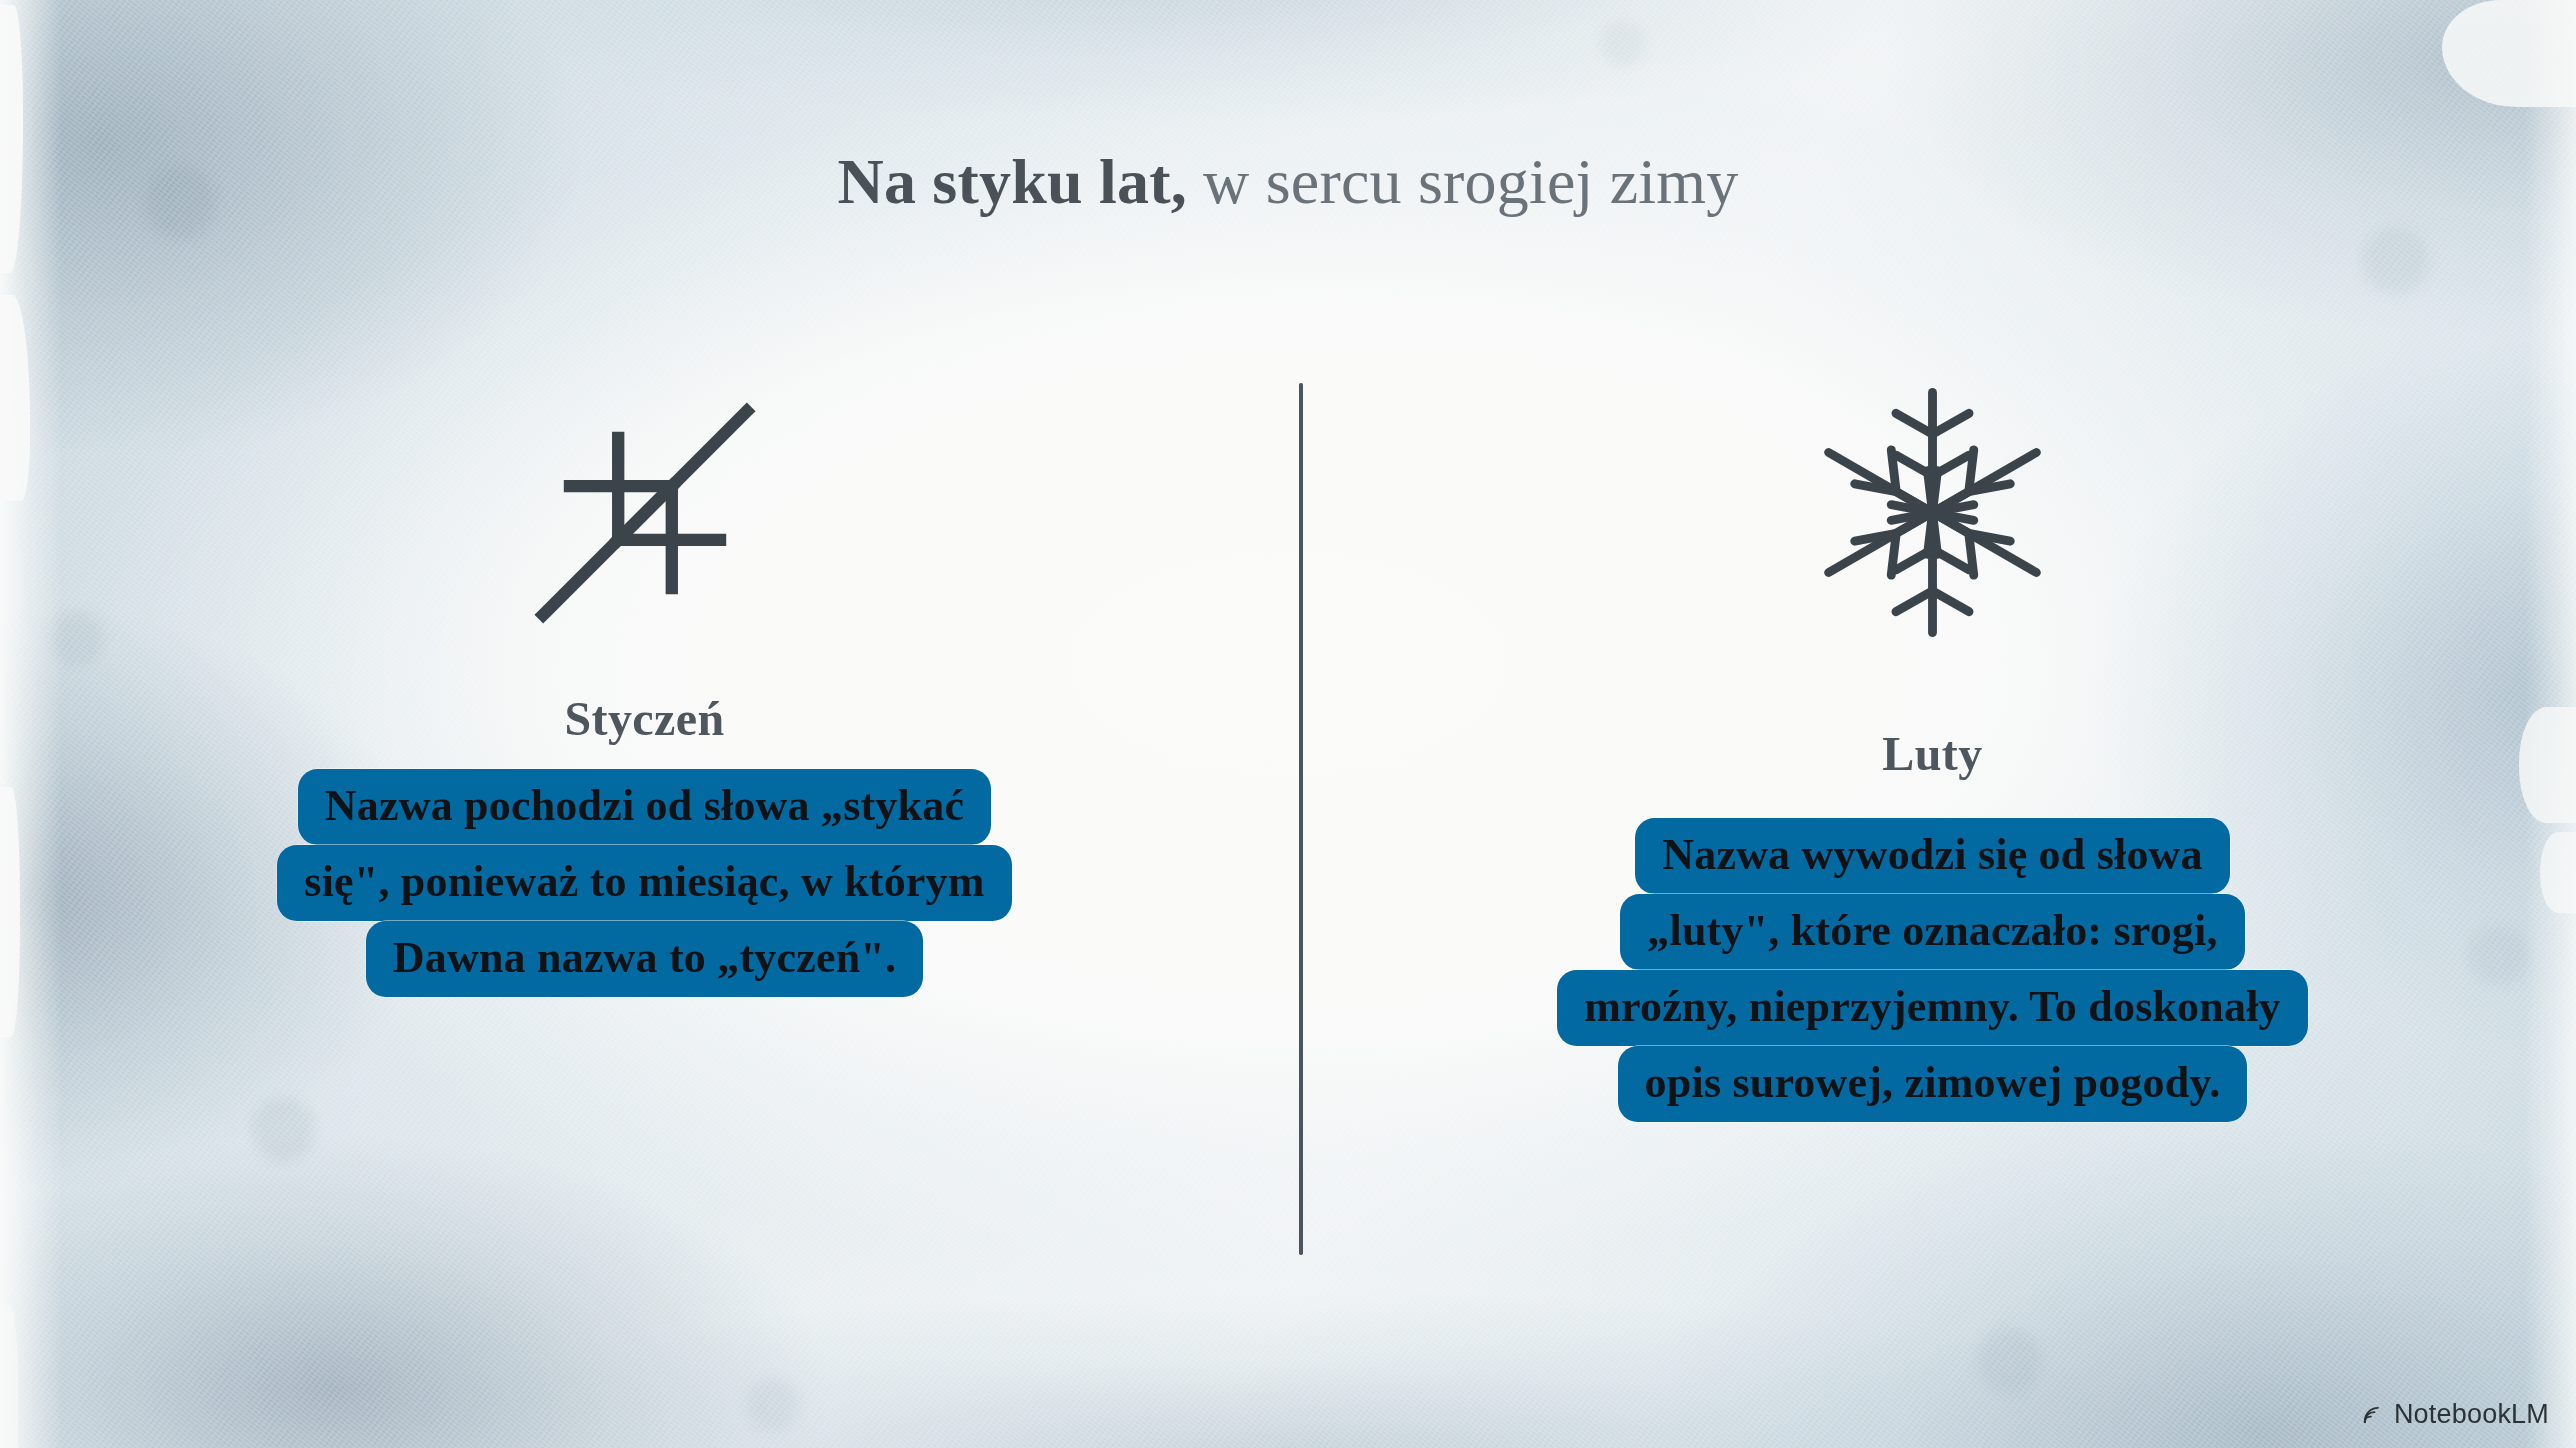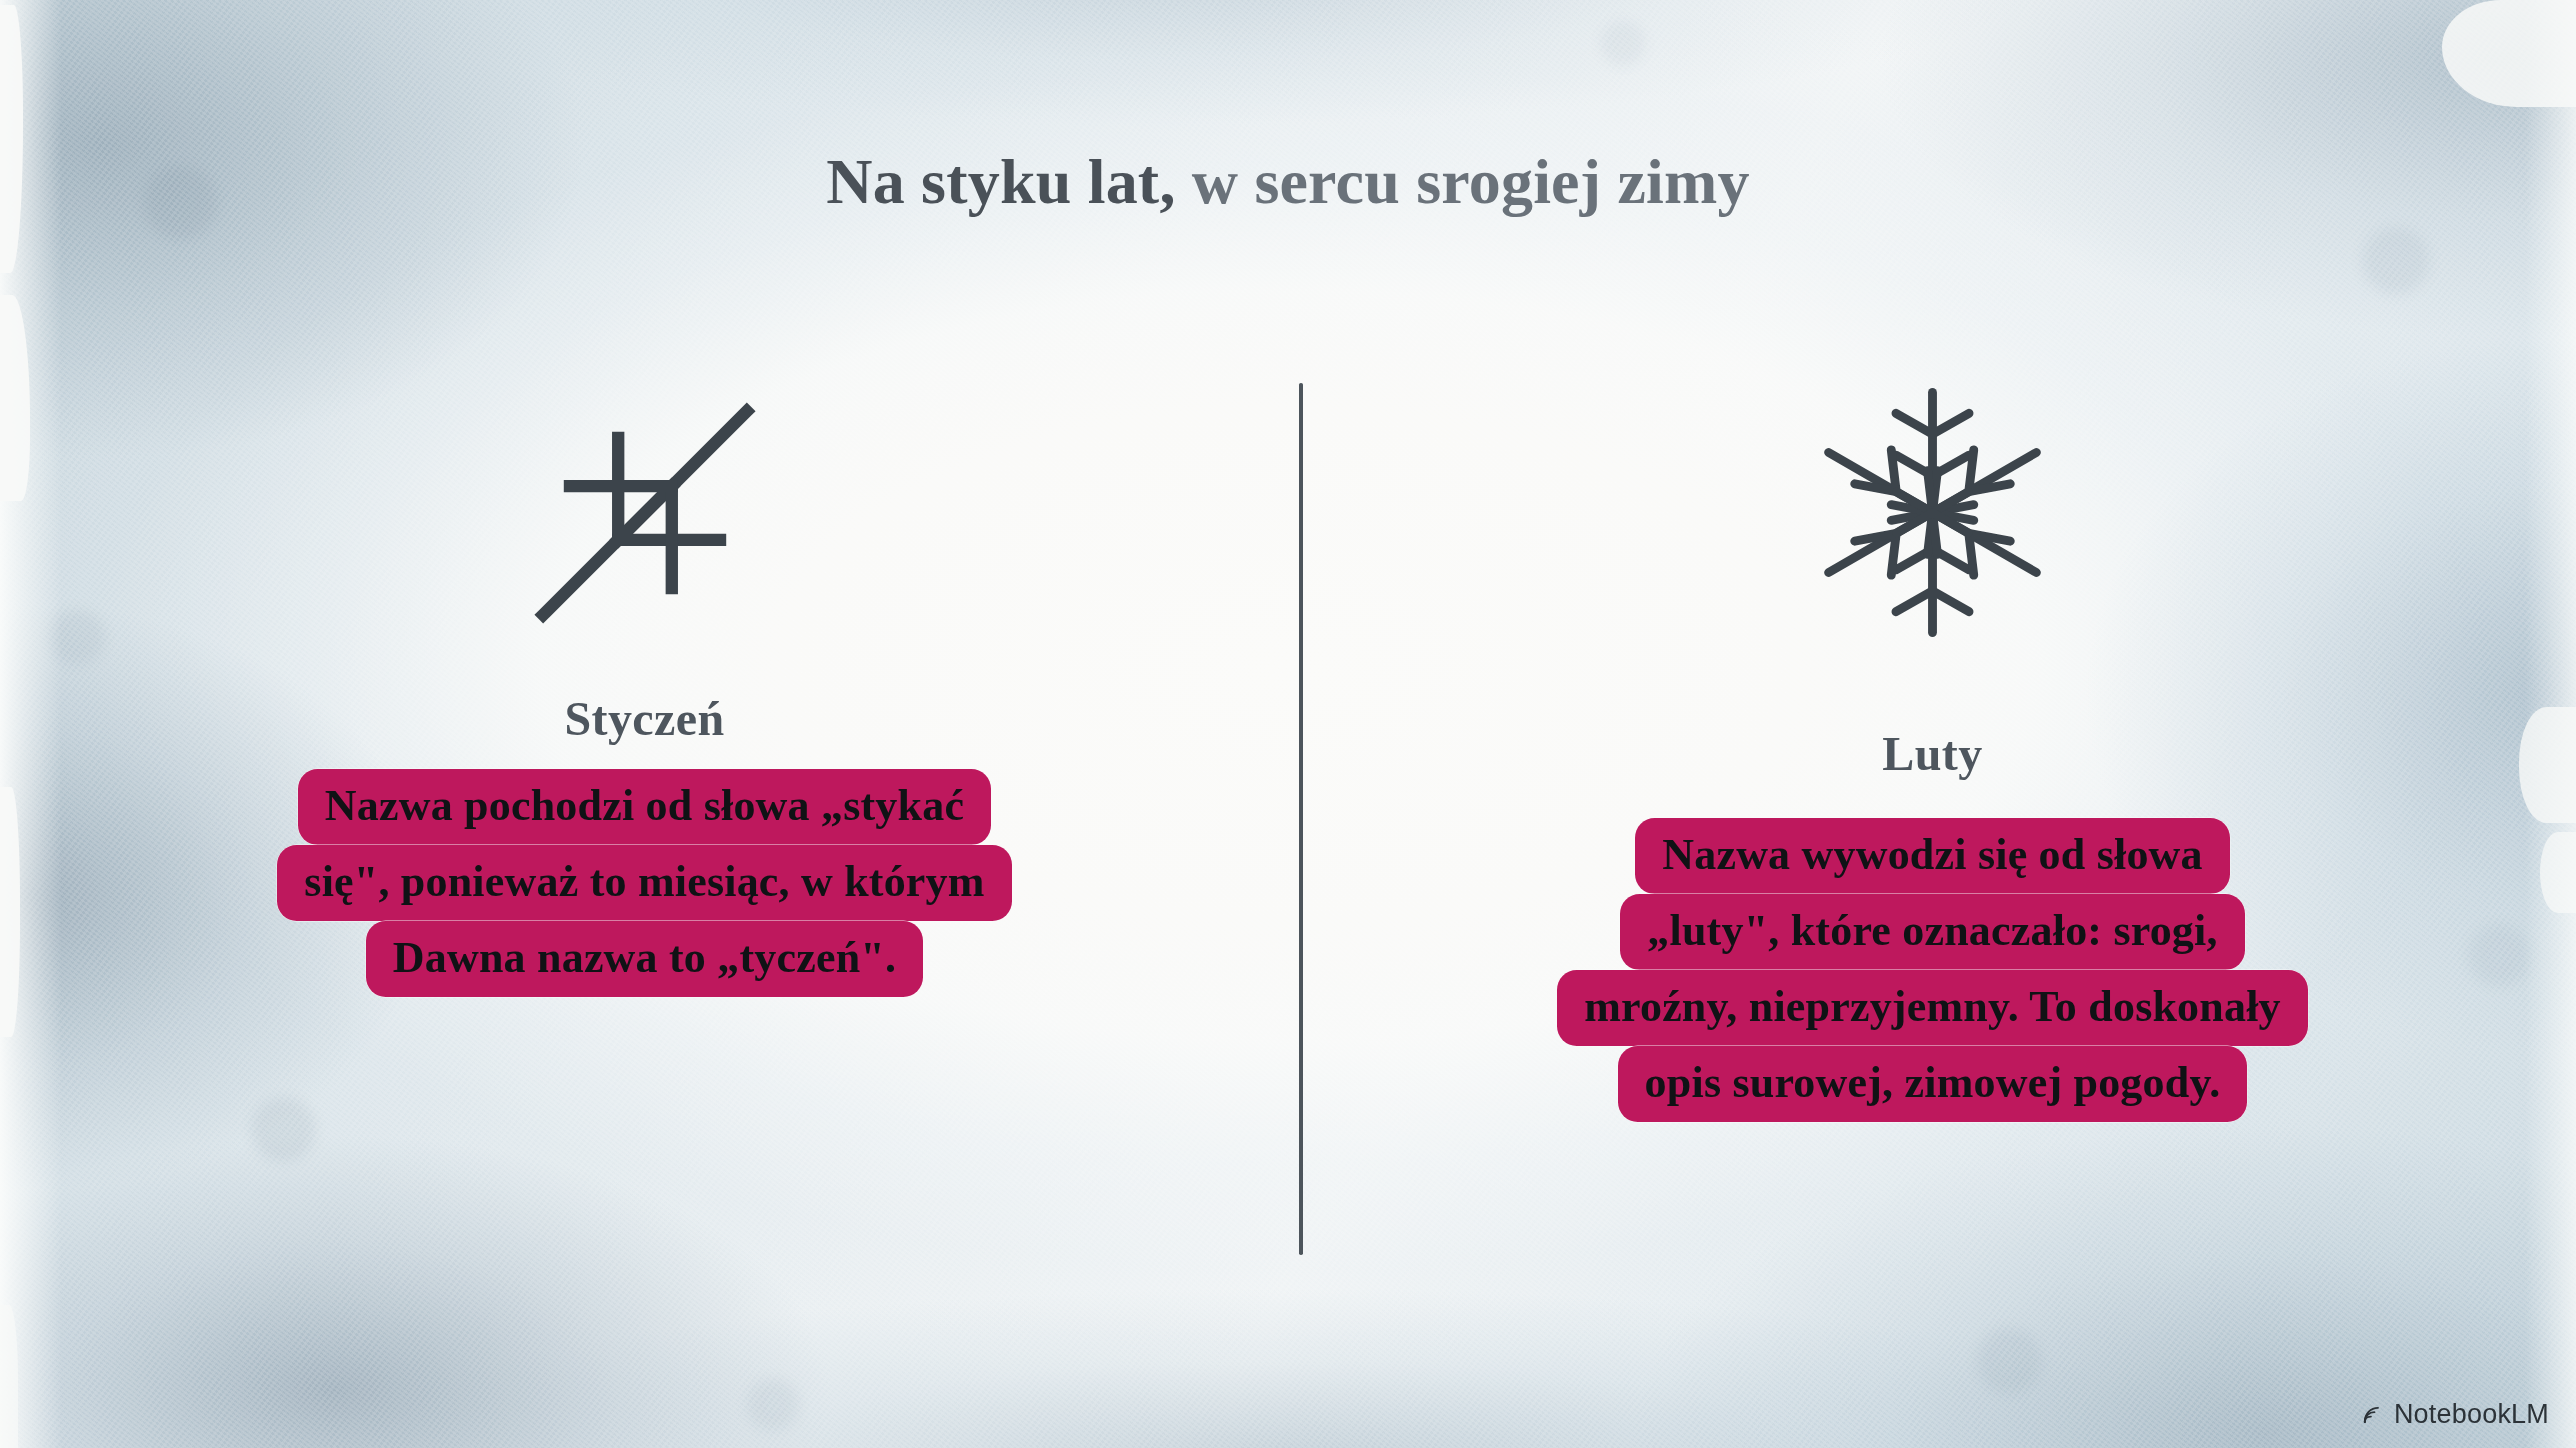--- a/index.html
+++ b/index.html
@@ -93,21 +93,21 @@
     line-height: 1.0;
     color: #5c646c;
     letter-spacing: 0.2px;
     white-space: nowrap;
   }
   .title .strong {
     font-weight: bold;
     color: #4a5158;
   }
   .title .light {
-    font-weight: bold;
+    font-weight: normal;
     color: #6a727a;
   }
 
   
   .columns {
     position: absolute;
     left: 0; right: 0;
     top: 0; bottom: 0;
   }
   .col {
@@ -153,21 +153,21 @@
   .lines {
     margin-top: 23px;
     display: flex;
     flex-direction: column;
     align-items: center;
     width: 100%;
   }
   .col-right .lines { margin-top: 16px; }
 
   .line {
-    background: #be185d;
+    background: #0369a1;
     color: #101215;
     font-size: 44px;
     font-weight: bold;
     line-height: 1.0;
     padding: 15px 27px 17px 27px;
     border-radius: 19.7px;
     white-space: nowrap;
     letter-spacing: 0.2px;
     box-shadow: 0 0 0 0.4px rgba(251,252,253,0.9);
   }

